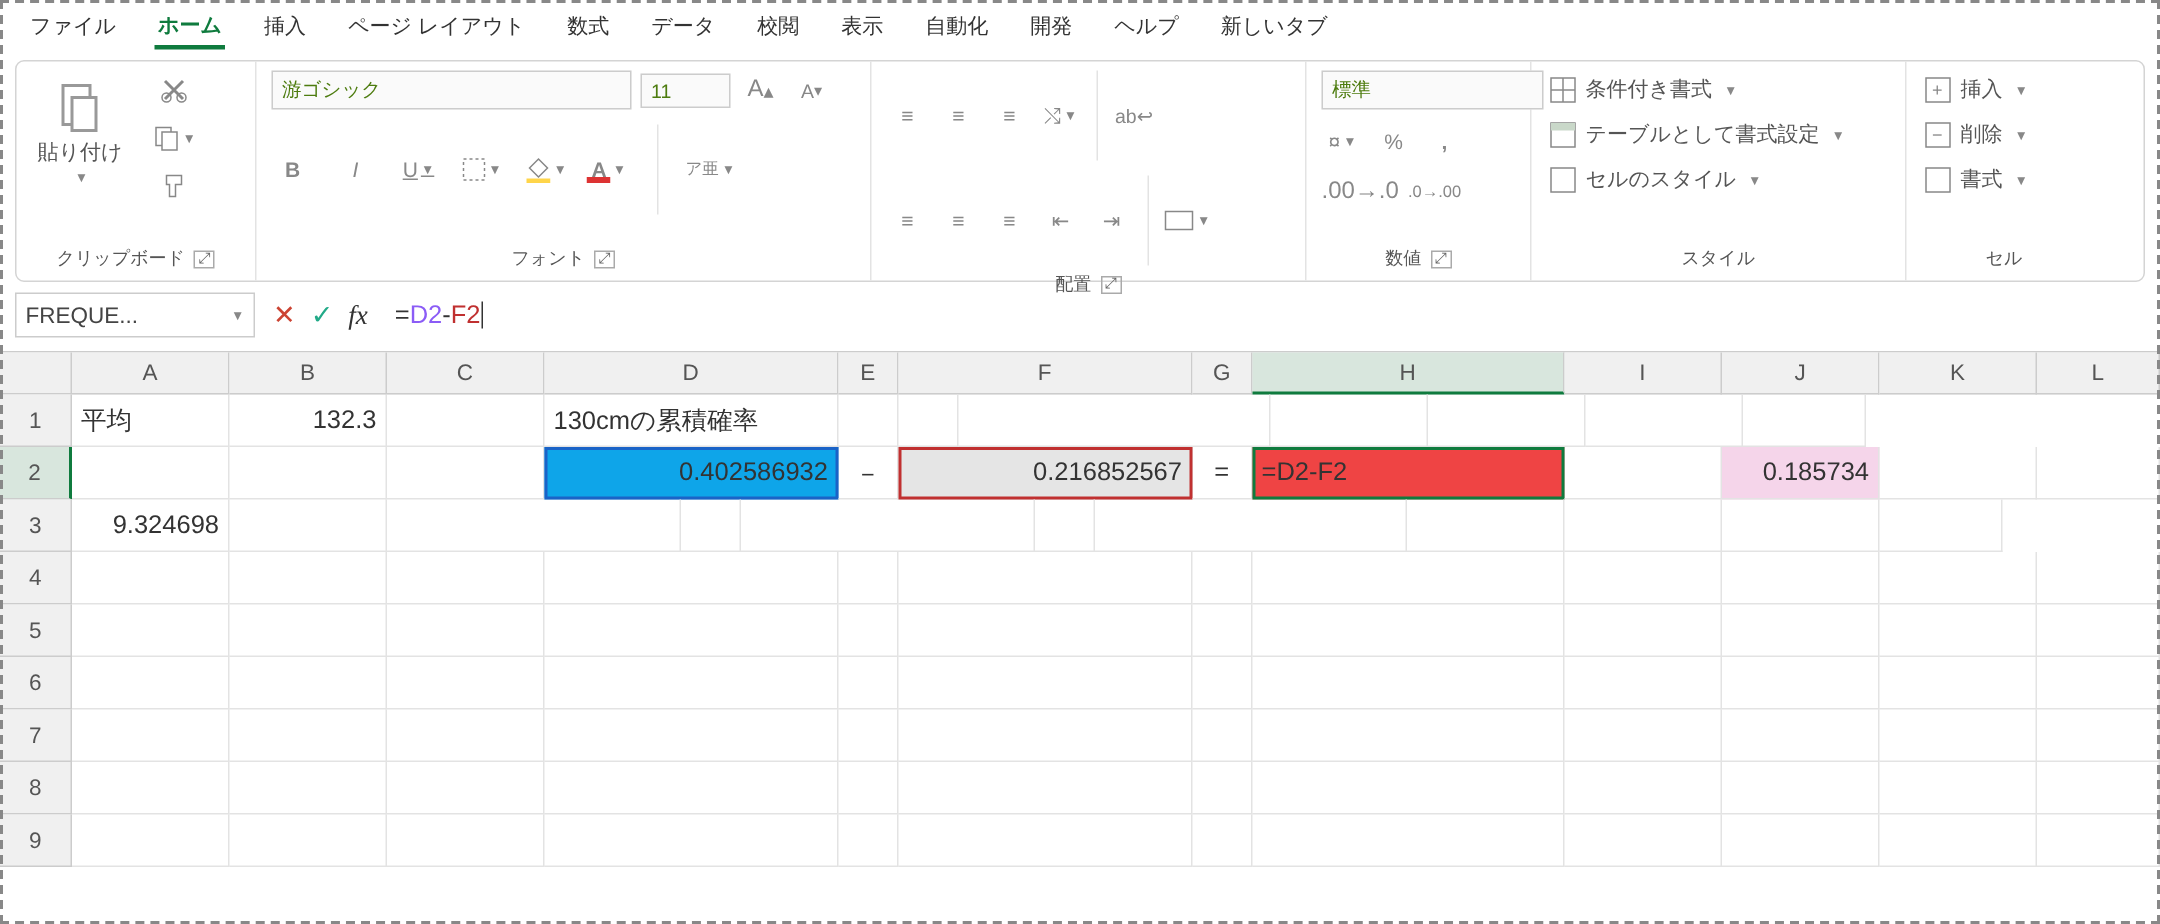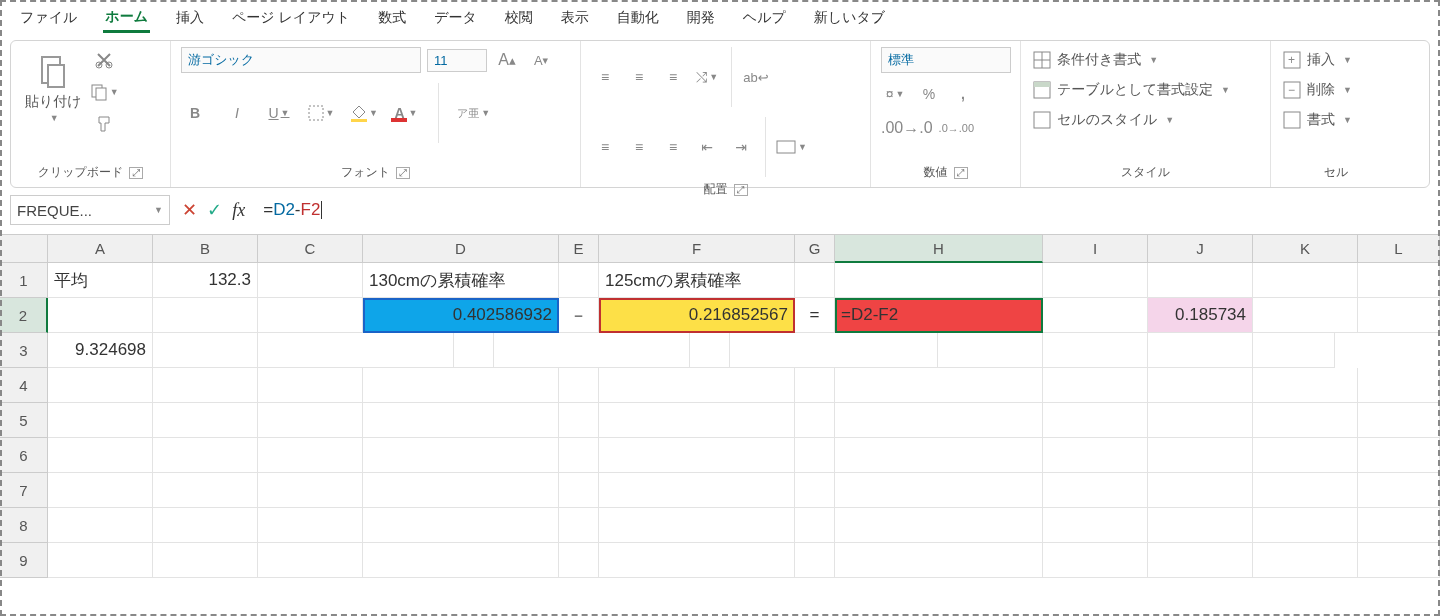--- a/index.html
+++ b/index.html
@@ -5,52 +5,52 @@
 *{box-sizing:border-box;margin:0;padding:0;font-family:"Meiryo","Yu Gothic",sans-serif}
 body{background:#fff;width:1440px;height:616px;overflow:hidden;font-size:14px;color:#333}
 .menubar{display:flex;align-items:center;height:36px;padding:0 18px;gap:24px}
 .menubar span{cursor:pointer;padding:4px 2px}
 .menubar .active{color:#0f7b3e;border-bottom:3px solid #0f7b3e;font-weight:600}
 .ribbon{display:flex;border:1px solid #d4d4d4;border-radius:6px;margin:4px 10px;height:148px;background:#fff}
 .rgroup{border-right:1px solid #e3e3e3;display:flex;flex-direction:column;justify-content:space-between;padding:6px 10px 2px}
 .rgroup:last-child{border-right:none}
 .rlabel{text-align:center;font-size:12px;color:#555;padding:4px 0;display:flex;align-items:center;justify-content:center;gap:6px}
 .dlg{font-size:10px;color:#666;border:1px solid #aaa;padding:0 2px;line-height:10px}
-.rbody{flex:1;display:flex;align-items:flex-start;gap:4px}
+.rbody{flex:1;display:flex;align-items:flex-start;gap:16px}
 .vstack{display:flex;flex-direction:column;gap:6px;align-items:center}
 .hstack{display:flex;gap:6px;align-items:center}
 .btn{display:flex;align-items:center;justify-content:center;min-width:28px;height:26px;color:#888;border-radius:3px;cursor:pointer}
 .drop{font-size:9px;color:#888;margin-left:2px}
 .bigbtn{display:flex;flex-direction:column;align-items:center;gap:2px;padding:4px;cursor:pointer;color:#555}
-.input-like{border:1px solid #ccc;background:#fafafa;color:#0369a1;padding:3px 6px;font-size:13px;min-width:60px}
+.input-like{border:1px solid #ccc;background:#fafafa;color:#4d7c0f;padding:3px 6px;font-size:13px;min-width:60px}
 .sep{width:1px;height:60px;background:#e3e3e3;margin:0 4px}
 svg{display:block}
 .fbar{display:flex;align-items:center;height:36px;padding:0 10px;gap:8px;margin-top:4px}
 .namebox{border:1px solid #ccc;width:160px;height:30px;display:flex;align-items:center;padding:0 6px;justify-content:space-between;font-size:15px;color:#444}
 .fxicons{display:flex;align-items:center;gap:10px;padding:0 4px}
 .fxinput{flex:1;height:30px;display:flex;align-items:center;padding:0 6px;font-size:17px;font-family:Consolas,monospace}
 .fxinput .eq{color:#333}
-.fxinput .ref1{color:#0369a1}
+.fxinput .ref1{color:#8b5cf6}
 .fxinput .op{color:#333}
 .fxinput .ref2{color:#c03030}
 .grid{margin-top:6px;border-top:1px solid #ccc}
 .colheads{display:flex;height:28px}
 .corner{width:48px;border-right:1px solid #ccc;border-bottom:1px solid #ccc;background:#f0f0f0}
 .ch{border-right:1px solid #ccc;border-bottom:1px solid #ccc;background:#f0f0f0;display:flex;align-items:center;justify-content:center;color:#555;font-size:15px}
 .ch.sel{background:#d8e6dd;border-bottom:2px solid #0f7b3e}
 .row{display:flex;height:35px}
 .rh{width:48px;border-right:1px solid #ccc;border-bottom:1px solid #ccc;background:#f0f0f0;display:flex;align-items:center;justify-content:center;color:#555;font-size:15px}
 .rh.sel{background:#d8e6dd;border-right:2px solid #0f7b3e}
 .cell{border-right:1px solid #e3e3e3;border-bottom:1px solid #e3e3e3;padding:0 6px;display:flex;align-items:center;font-size:17px;overflow:hidden}
 .cell.r{justify-content:flex-end}
 .wA{width:105px}.wB{width:105px}.wC{width:105px}.wD{width:196px}.wE{width:40px}.wF{width:196px}.wG{width:40px}.wH{width:208px}.wI{width:105px}.wJ{width:105px}.wK{width:105px}.wL{width:82px}
 .fill-pink{background:#f5d5ea}
 .fill-lpink{background:#ef4444}
 .bd-blue{outline:2px solid #1a63c7;outline-offset:-2px;background:#0ea5e9}
-.bd-red{outline:2px solid #c03030;outline-offset:-2px;background:#fde047}
+.bd-red{outline:2px solid #c03030;outline-offset:-2px;background:#e5e5e5}
 .bd-green{outline:2px solid #0f7b3e;outline-offset:-2px}
 .dashframe{position:relative}
 .dashframe::after{content:"";position:absolute;inset:0;border:2px dashed #888;pointer-events:none}
 .styleitem{display:flex;align-items:center;gap:6px;color:#555;padding:4px 2px;cursor:pointer}
 </style>
 </head>
 <body>
 
 <div class="menubar">
 <span>ファイル</span>
@@ -178,21 +178,21 @@
   </div>
  </div>
  <div class="rlabel">
         <span>配置</span>
         <span class="dlg">⤢</span>
       </div>
 </div>
 
 <div class="rgroup" style="width:150px">
  <div class="rbody" style="flex-direction:column;gap:8px">
-  <div class="input-like" style="width:130px"><span>標準</span></div>
+  <div class="input-like" style="width:148px"><span>標準</span></div>
   <div class="hstack">
    <div class="btn">¤<span class="drop">▼</span></div>
    <div class="btn">%</div>
    <div class="btn" style="font-weight:700">,</div>
   </div>
   <div class="hstack">
    <div class="btn" style="font-size:16px">.00→.0</div>
    <div class="btn" style="font-size:11px">.0→.00</div>
   </div>
  </div>
@@ -303,21 +303,20 @@
   <div class="ch wL">L</div>
  </div>
 
  <div class="row">
   <div class="rh">1</div>
   <div class="cell wA">平均</div>
   <div class="cell wB r">132.3</div>
   <div class="cell wC"></div>
   <div class="cell wD">130cmの累積確率</div>
   <div class="cell wE"></div>
-  <div class="cell wF">125cmの累積確率</div>
   <div class="cell wG"></div>
   <div class="cell wH"></div>
   <div class="cell wI"></div>
   <div class="cell wJ"></div>
   <div class="cell wK"></div>
   <div class="cell wL"></div>
  </div>
 
  <div class="row dashframe" style="position:static">
   <div class="rh sel">2</div>

